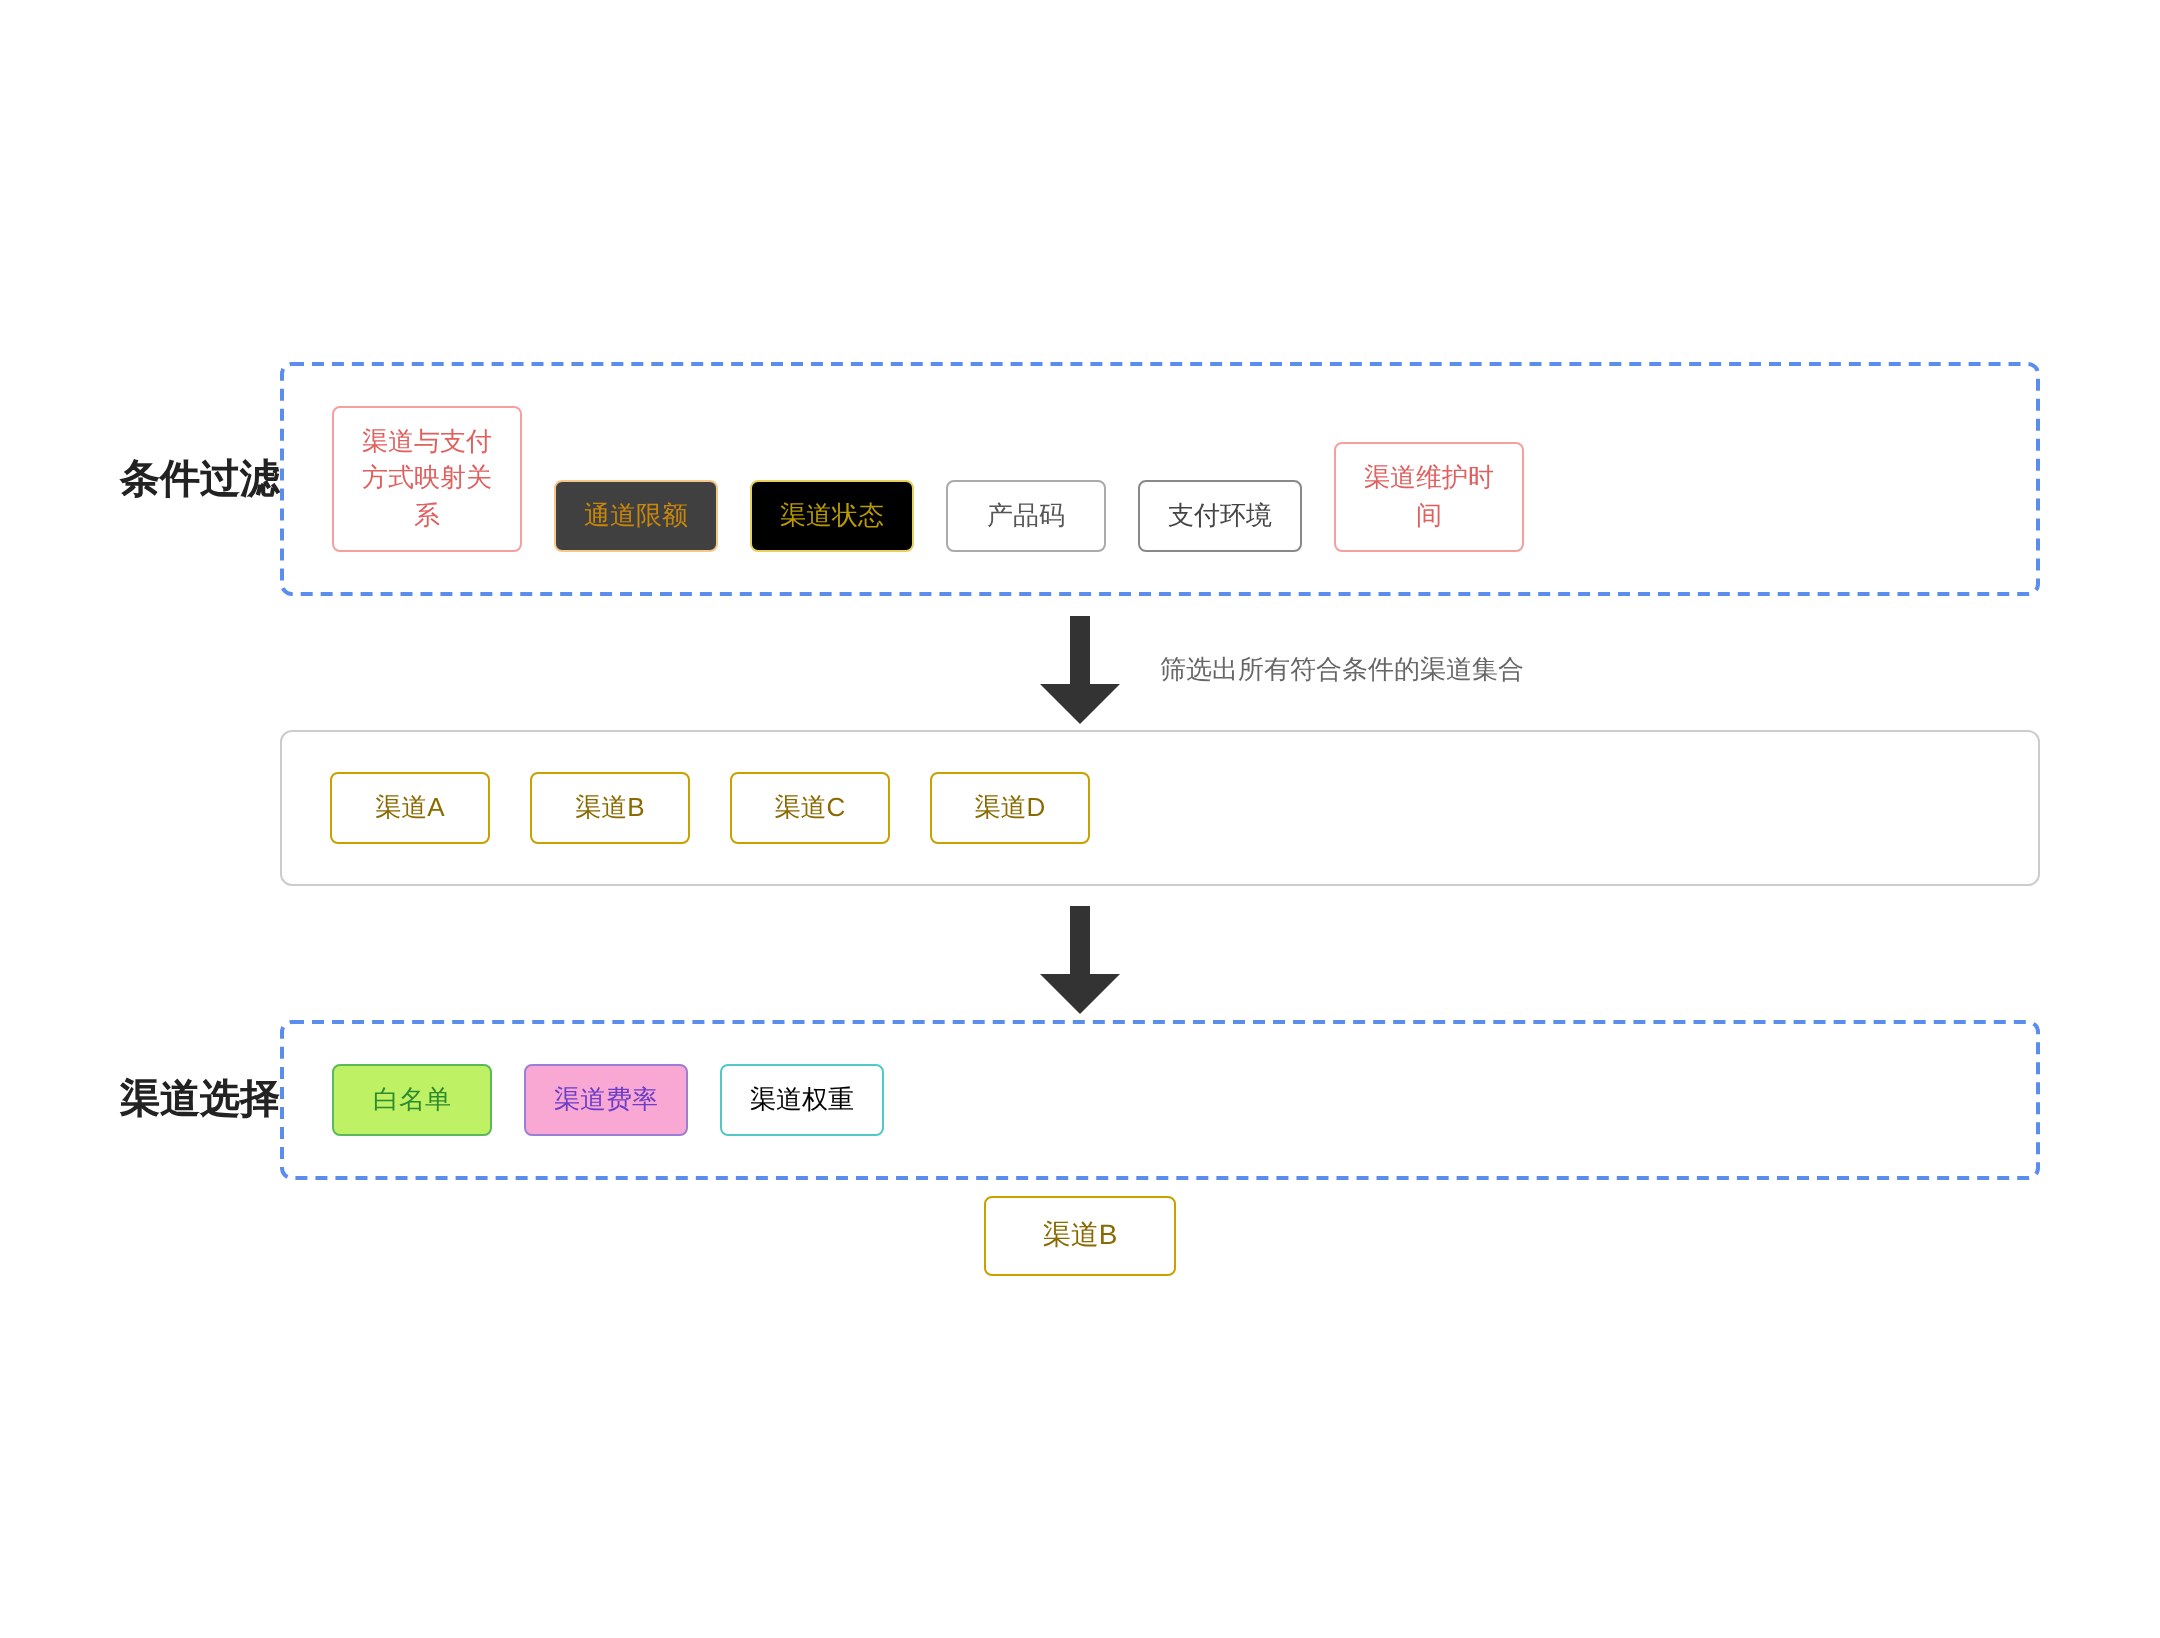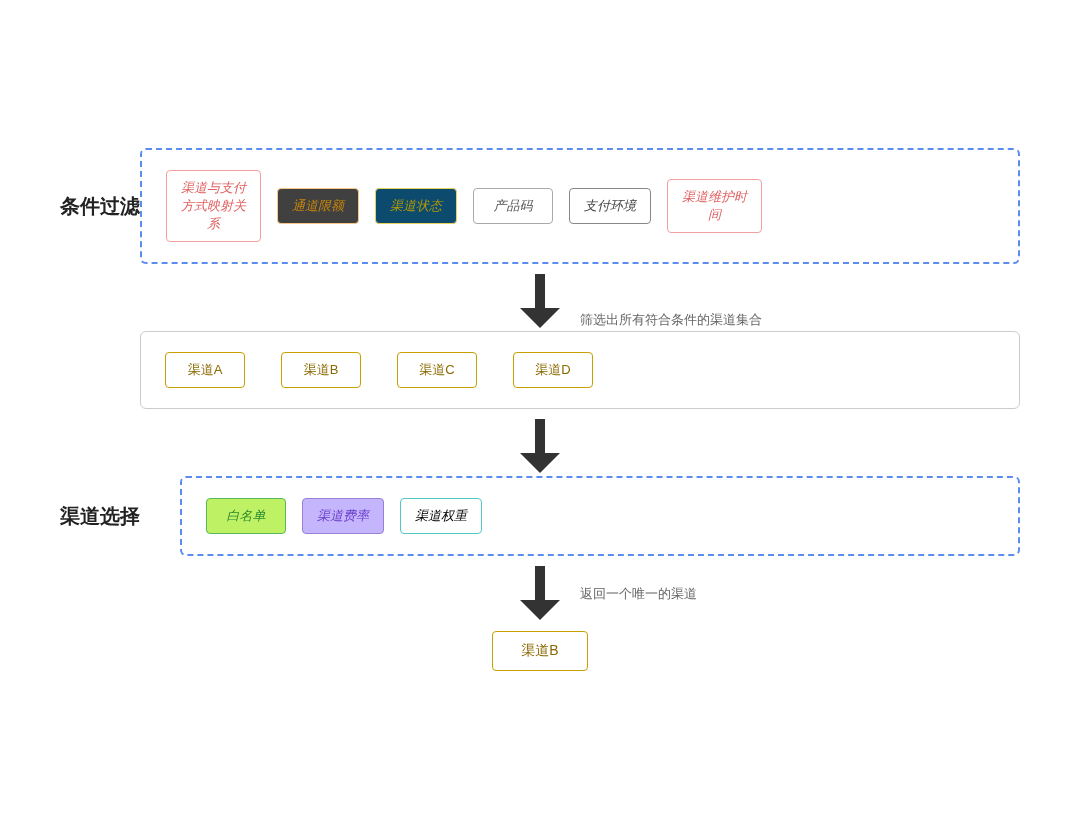--- a/index.html
+++ b/index.html
@@ -44,23 +44,22 @@
     }
 
     .dashed-box {
       border: 2px dashed #5b8dee;
       border-radius: 6px;
       padding: 20px 24px;
       flex: 1;
       display: flex;
       flex-wrap: wrap;
       gap: 16px;
-      align-items: center;
+      align-items: flex-end;
       justify-content: flex-start;
-      font-style: italic;
     }
 
     .chip {
       border-radius: 4px;
       padding: 8px 14px;
       font-size: 13px;
       text-align: center;
       min-width: 80px;
     }
 
@@ -72,21 +71,21 @@
 
     .chip-orange {
       border: 1.5px solid #f5c88a;
       color: #c8860a;
       background: #404040;
     }
 
     .chip-yellow {
       border: 1.5px solid #e8d060;
       color: #b89a00;
-      background: #0c4a6e;
+      background: #000000;
     }
 
     .chip-gray {
       border: 1.5px solid #aaaaaa;
       color: #555;
       background: #fff;
     }
 
     .chip-dark {
       border: 1.5px solid #888;
@@ -102,48 +101,47 @@
 
     .chip-green {
       border: 1.5px solid #5cb85c;
       color: #2e8b2e;
       background: #bef264;
     }
 
     .chip-purple {
       border: 1.5px solid #9b7fd4;
       color: #6a3ec8;
-      background: #c4b5fd;
+      background: #f9a8d4;
     }
 
     .chip-cyan {
       border: 1.5px solid #50c8c8;
       color: #000000;
       background: #fff;
     }
 
     
     .gray-box {
       border: 1.5px solid #ccc;
       border-radius: 6px;
       padding: 20px 24px;
       width: calc(100% - 80px);
       margin-left: 80px;
       display: flex;
-      gap: 36px;
+      gap: 20px;
       align-items: center;
       justify-content: flex-start;
       background: #fff;
     }
 
     .channel-selection-row {
       display: flex;
       align-items: center;
       width: 100%;
-      gap: 40px;
     }
 
     .arrow-svg {
       width: 50px;
       height: 55px;
     }
 
     .arrow-text-row {
       display: flex;
       align-items: center;
@@ -190,21 +188,21 @@
 系</div>
       <div class="chip chip-orange">通道限额</div>
       <div class="chip chip-yellow">渠道状态</div>
       <div class="chip chip-gray">产品码</div>
       <div class="chip chip-dark">支付环境</div>
       <div class="chip chip-pink" style="white-space: pre-line; line-height: 1.4;">渠道维护时
 间</div>
     </div>
   </div>
 
-  <div class="arrow-text-row" style="margin: 10px 0 2px 0; align-items: flex-end;">
+  <div class="arrow-text-row" style="margin: 10px 0 2px 0;">
     <svg class="arrow-svg" viewBox="0 0 50 55">
       <rect x="20" y="0" width="10" height="36" fill="#333"></rect>
       <polygon points="5,34 45,34 25,54" fill="#333"></polygon>
     </svg>
     <span class="arrow-text-label" style="left: calc(50% + 10px);">筛选出所有符合条件的渠道集合</span>
   </div>
 
   <div class="gray-box">
     <div class="chip chip-gold">渠道A</div>
     <div class="chip chip-gold">渠道B</div>
@@ -221,25 +219,18 @@
 
   <div class="channel-selection-row">
     <div class="section-label">渠道选择</div>
     <div class="dashed-box">
       <div class="chip chip-green">白名单</div>
       <div class="chip chip-purple">渠道费率</div>
       <div class="chip chip-cyan">渠道权重</div>
     </div>
   </div>
 
-  <div class="arrow-text-row" style="margin: 10px 0 2px 0;">
-    <svg class="arrow-svg" viewBox="0 0 50 55">
-      <rect x="20" y="0" width="10" height="36" fill="#333"></rect>
-      <polygon points="5,34 45,34 25,54" fill="#333"></polygon>
-    </svg>
-    <span class="arrow-text-label" style="left: calc(50% + 10px);">返回一个唯一的渠道</span>
-  </div>
 
   <div class="final-box">
     <div class="chip-final">渠道B</div>
   </div>
 
 </div>
 
 </body></html>

